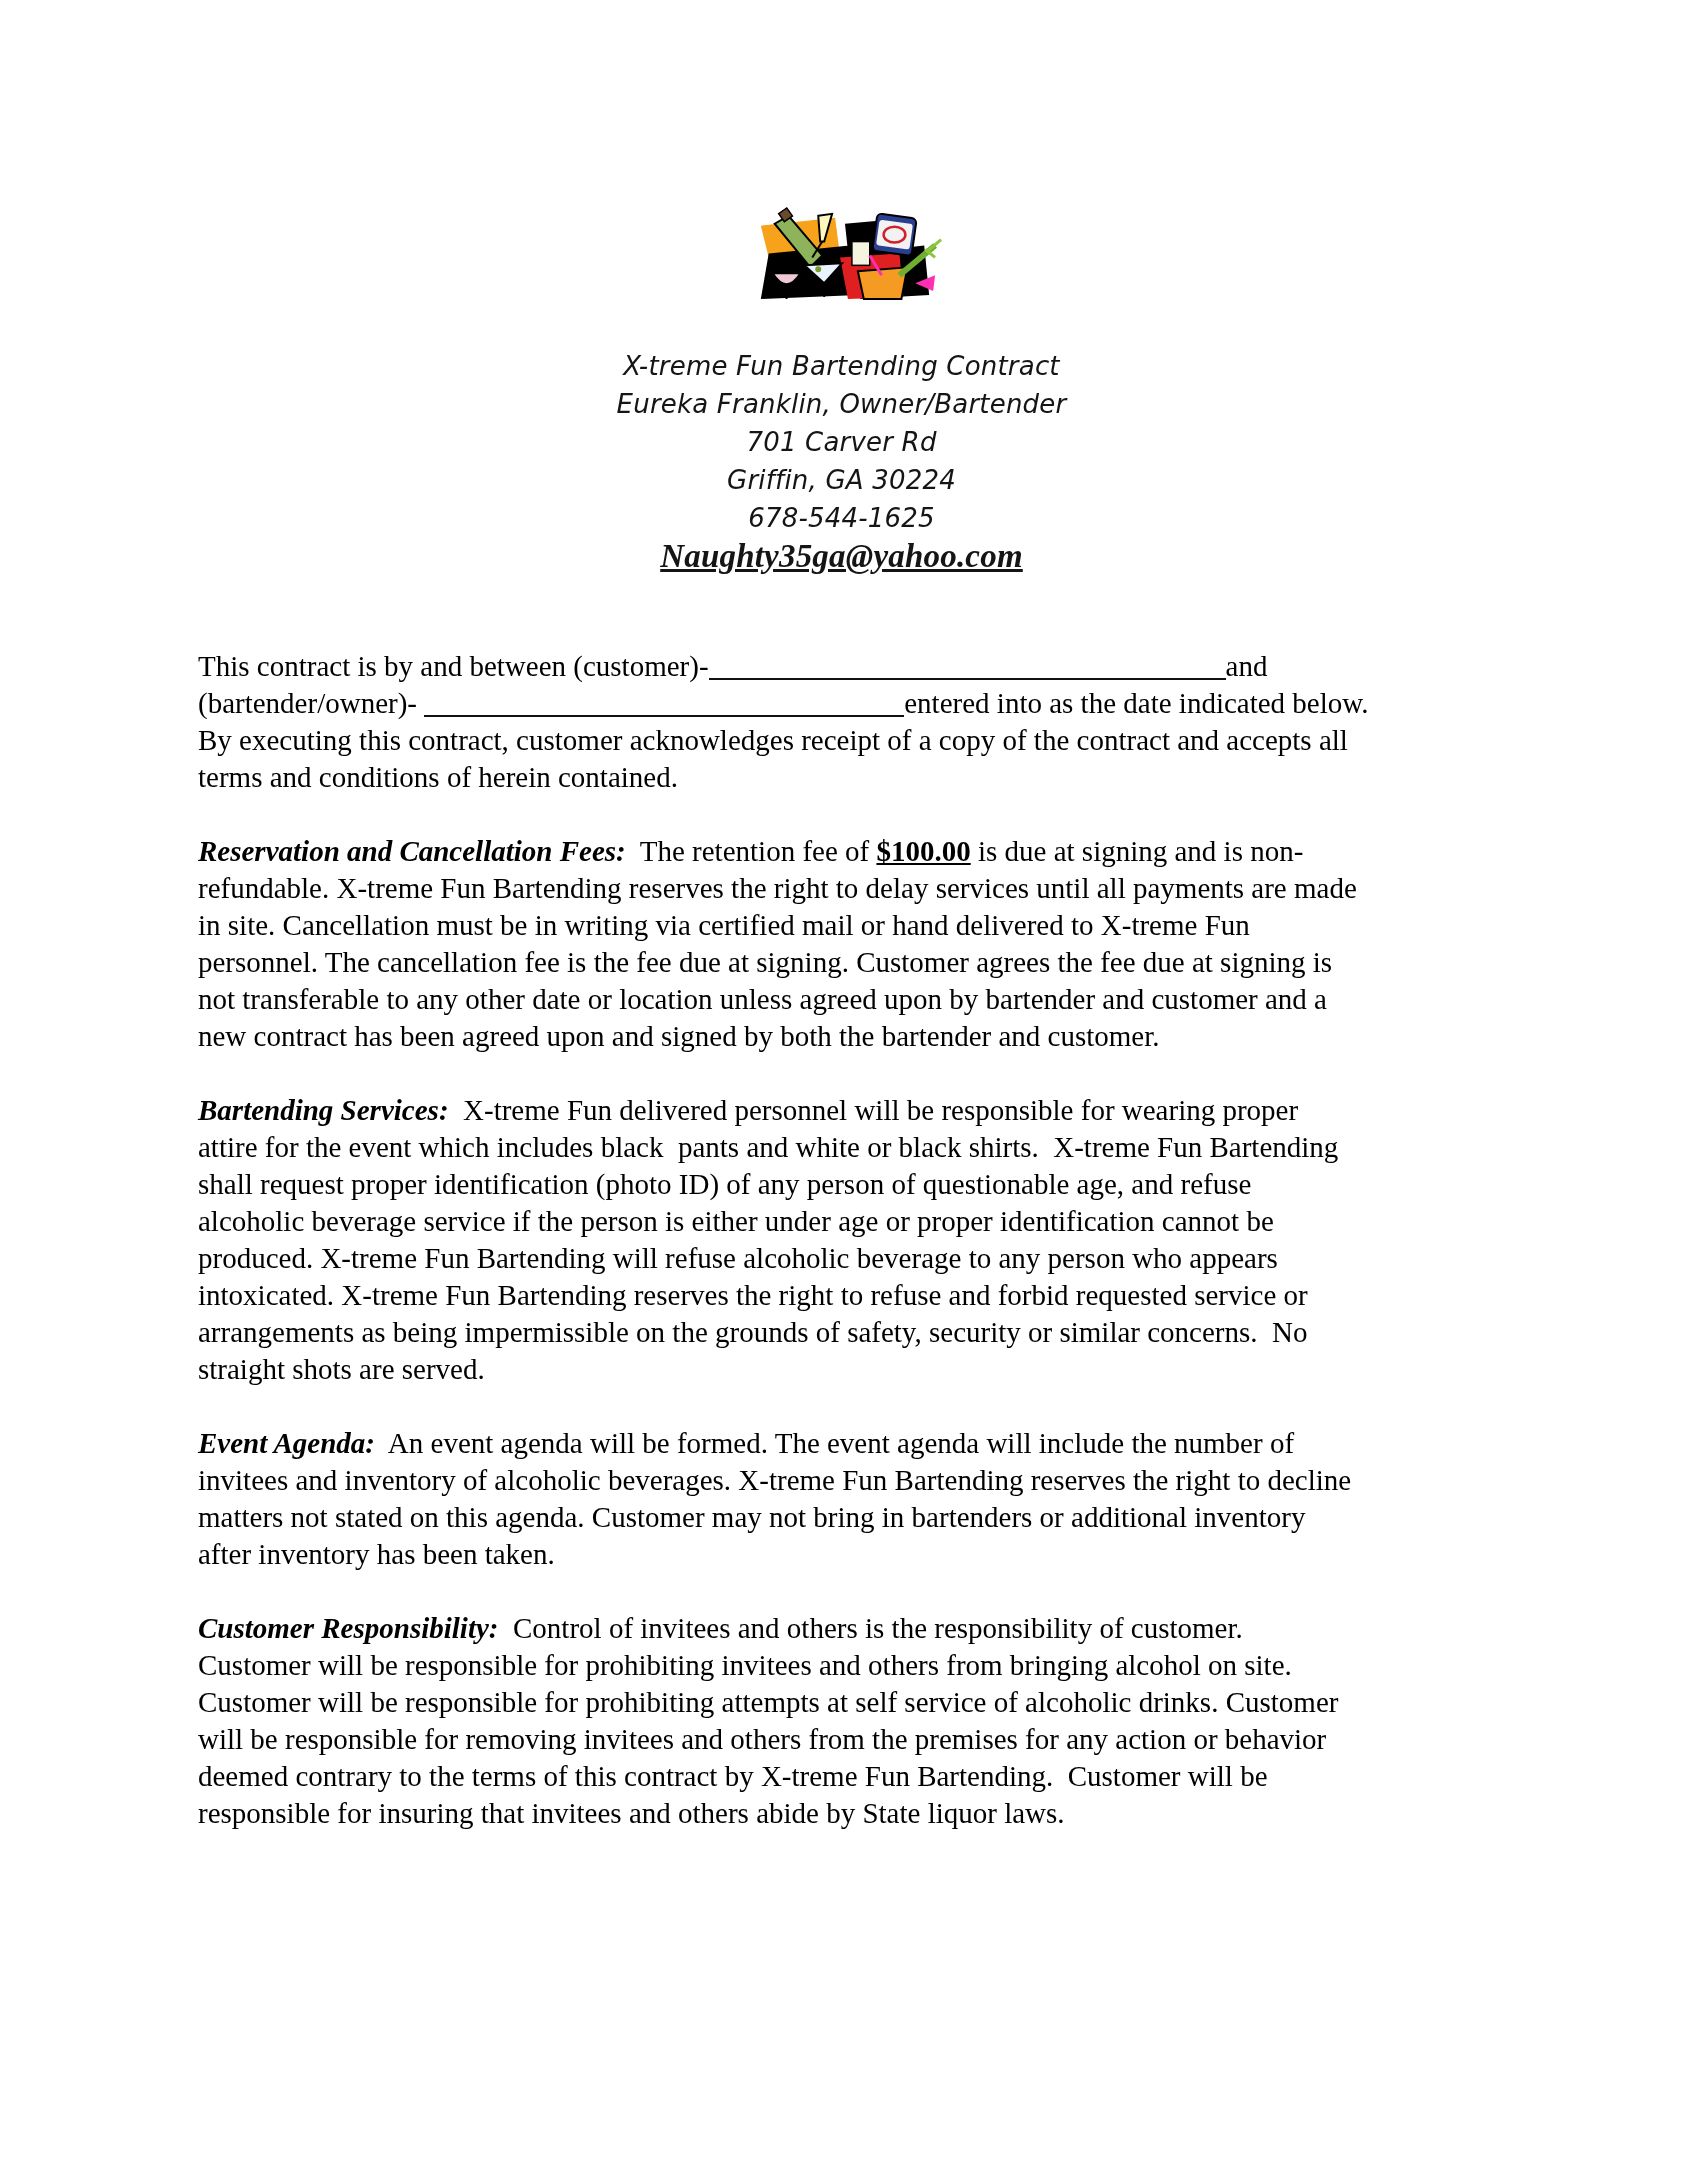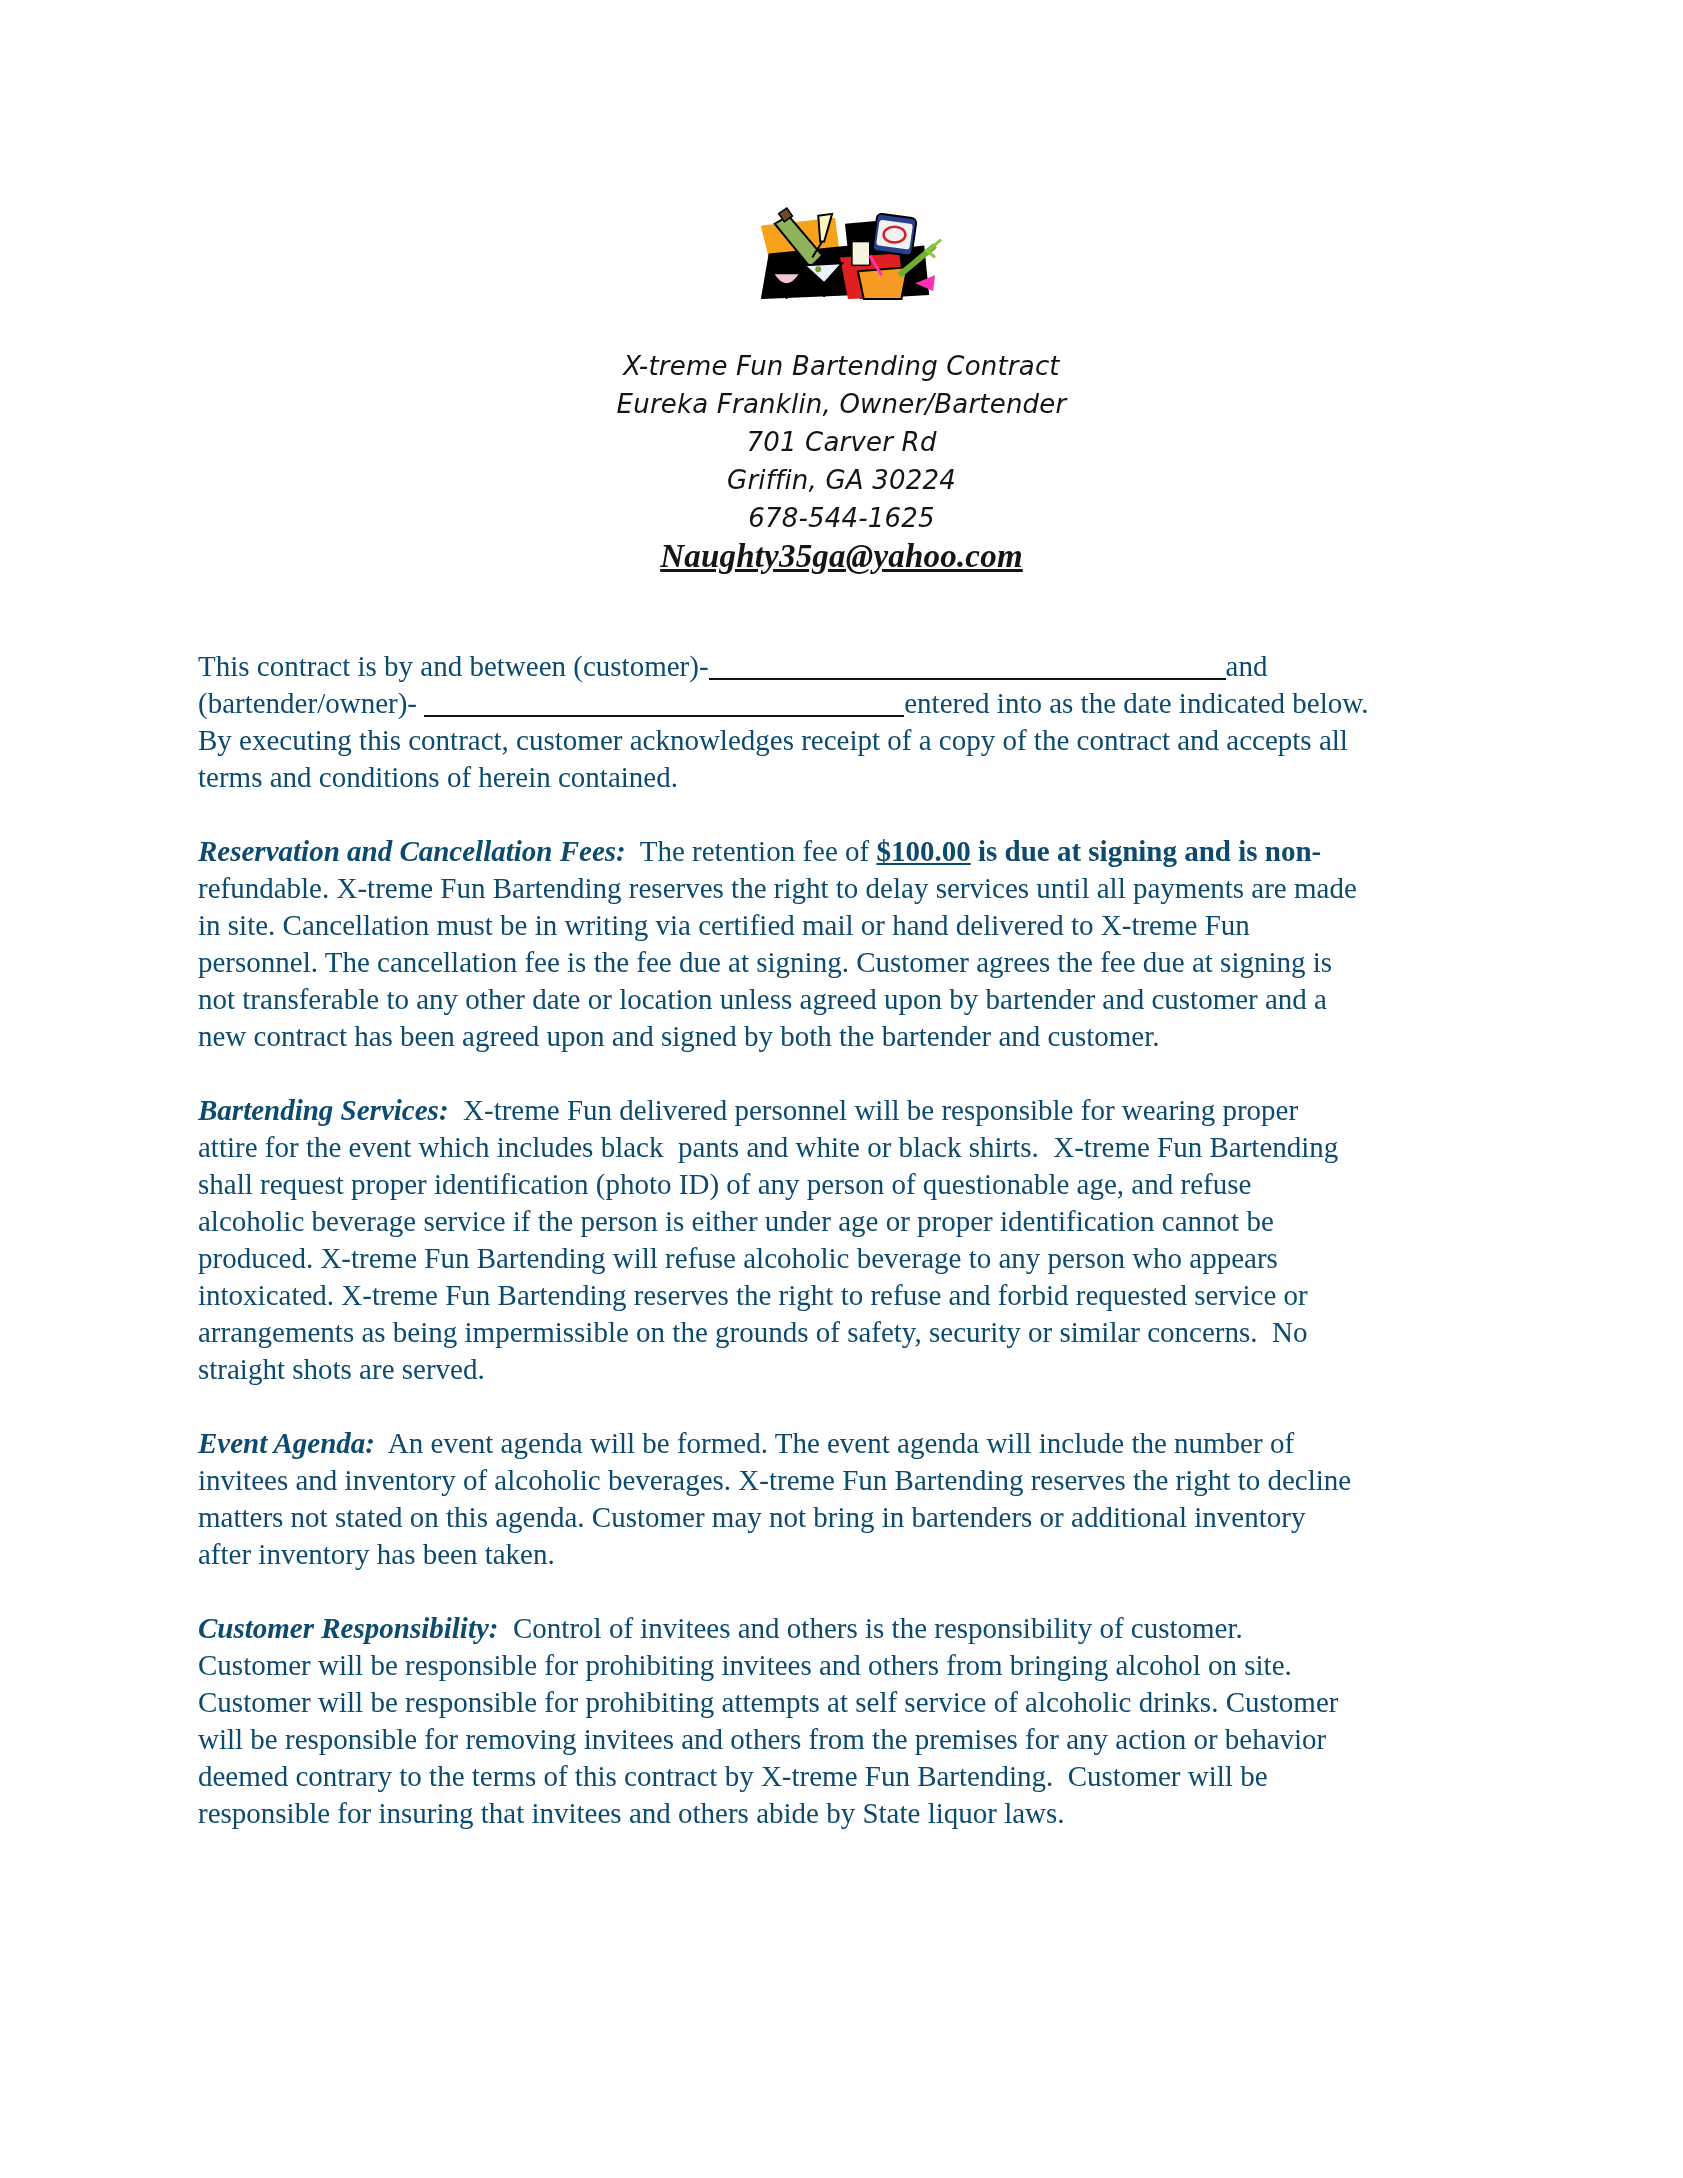--- a/index.html
+++ b/index.html
@@ -7,21 +7,21 @@
   .page { position: absolute; left: 0; top: 0; width: 1683px; height: 2178px; padding-left: 40px; }
 
   .logo { position: absolute; left: 741px; top: 196px; width: 204px; height: 105px; }
 
   .letterhead { position: absolute; left: 0; top: 347px; width: 1683px; text-align: center;
     font-family: "DejaVu Sans", sans-serif; font-style: oblique; font-size: 26px; line-height: 38px; color: #151515; letter-spacing: 0.2px; }
   .letterhead .lh-line { display: block; white-space: nowrap; }
   .letterhead .email { font-family: "Liberation Serif", serif; font-weight: bold; font-style: italic; font-size: 33px; text-decoration: underline; }
 
   .body-text { position: absolute; left: 198px; top: 648px; width: 1277px;
-    font-family: "Liberation Serif", serif; font-size: 29px; line-height: 37px; color: #0c4a6e; }
+    font-family: "Liberation Serif", serif; font-size: 29px; line-height: 37px; color: #000000; }
   .line { display: block; white-space: nowrap; }
   .blank { display: inline-block; border-bottom: 2px solid #111; height: 28px; vertical-align: baseline; margin-bottom: -4px; }
   .para { margin-top: 37px; }
   .heading { font-weight: bold; font-style: italic; }
   .amount { font-weight: bold; text-decoration: underline; margin-top: 16px; }
 </style>
 </head>
 <body>
 
 <div class="page">
@@ -82,21 +82,21 @@
       </span>
       <span class="line">
         <span>(bartender/owner)- </span><span class="blank" style="width:480px;"></span><span>entered into as the date indicated below.</span>
       </span>
       <span class="line">By executing this contract, customer acknowledges receipt of a copy of the contract and accepts all</span>
       <span class="line">terms and conditions of herein contained.</span>
     </div>
 
     <div class="para">
       <span class="line">
-        <span class="heading">Reservation and Cancellation Fees:</span><span style="white-space:pre;">  The retention fee of </span><span class="amount">$100.00</span><span style="white-space:pre;font-weight:bold;"> is due at signing and is non-</span>
+        <span class="heading">Reservation and Cancellation Fees:</span><span style="white-space:pre;">  The retention fee of </span><span class="amount">$100.00</span><span style="white-space:pre;"> is due at signing and is non-</span>
       </span>
       <span class="line">refundable. X-treme Fun Bartending reserves the right to delay services until all payments are made</span>
       <span class="line">in site. Cancellation must be in writing via certified mail or hand delivered to X-treme Fun</span>
       <span class="line">personnel. The cancellation fee is the fee due at signing. Customer agrees the fee due at signing is</span>
       <span class="line">not transferable to any other date or location unless agreed upon by bartender and customer and a</span>
       <span class="line">new contract has been agreed upon and signed by both the bartender and customer.</span>
     </div>
 
     <div class="para">
       <span class="line">

